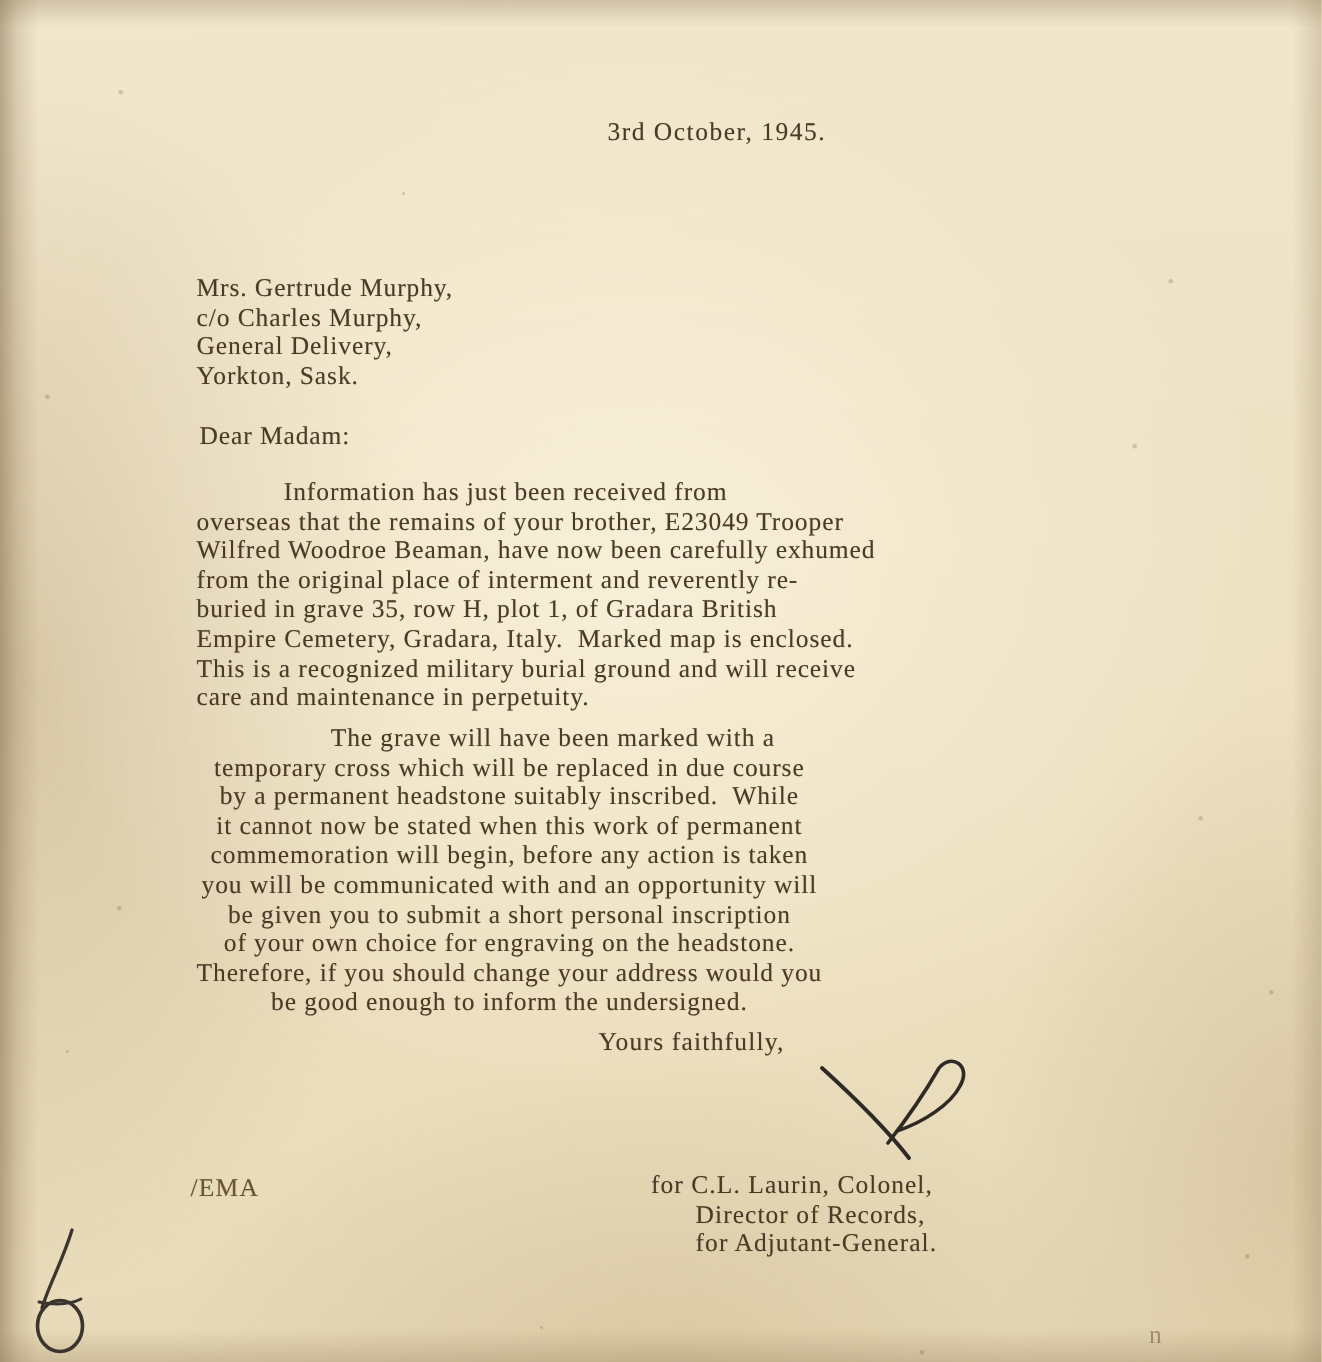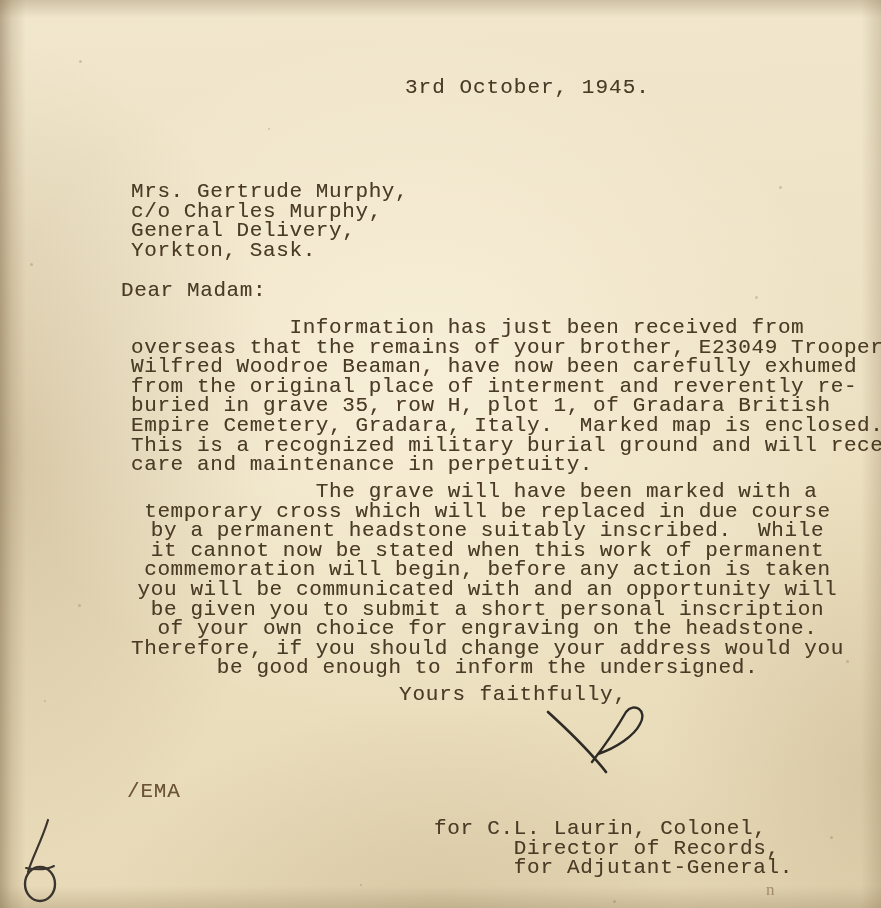--- a/index.html
+++ b/index.html
@@ -63,41 +63,41 @@
     position: absolute;
     border-radius: 50%;
     background: rgba(120,96,62,0.28);
     pointer-events: none;
   }
 
   
   .tw {
     position: absolute;
     color: #4a3b26;
-    font-family: Liberation Mono, monospace;
-    font-size: 21px;
+    font-family: Liberation Serif, serif;
+    font-size: 17px;
     line-height: 19.6px;
     letter-spacing: 0.6px;
     white-space: pre;
     text-shadow: 0 0 0.6px rgba(74,59,38,0.35);
   }
 
   .date {
     left: 405px;
     top: 78px;
     letter-spacing: 1.0px;
   }
 
   .addressee {
     left: 131px;
     top: 182px;
   }
 
   .salutation {
-    left: 121px;
+    left: 133px;
     top: 281px;
   }
 
   .para1 {
     left: 131px;
     top: 318px;
   }
 
   .para2 {
     left: 131px;
@@ -108,21 +108,20 @@
   .closing {
     left: 399px;
     top: 685px;
     letter-spacing: 0.8px;
   }
 
   .signature-block {
     left: 434px;
     top: 780px;
     letter-spacing: 0.7px;
-    margin-top: 39px;
   }
 
   .initials {
     left: 127px;
     top: 782px;
     color: #6b5334;
     letter-spacing: 0.8px;
   }
 
   

